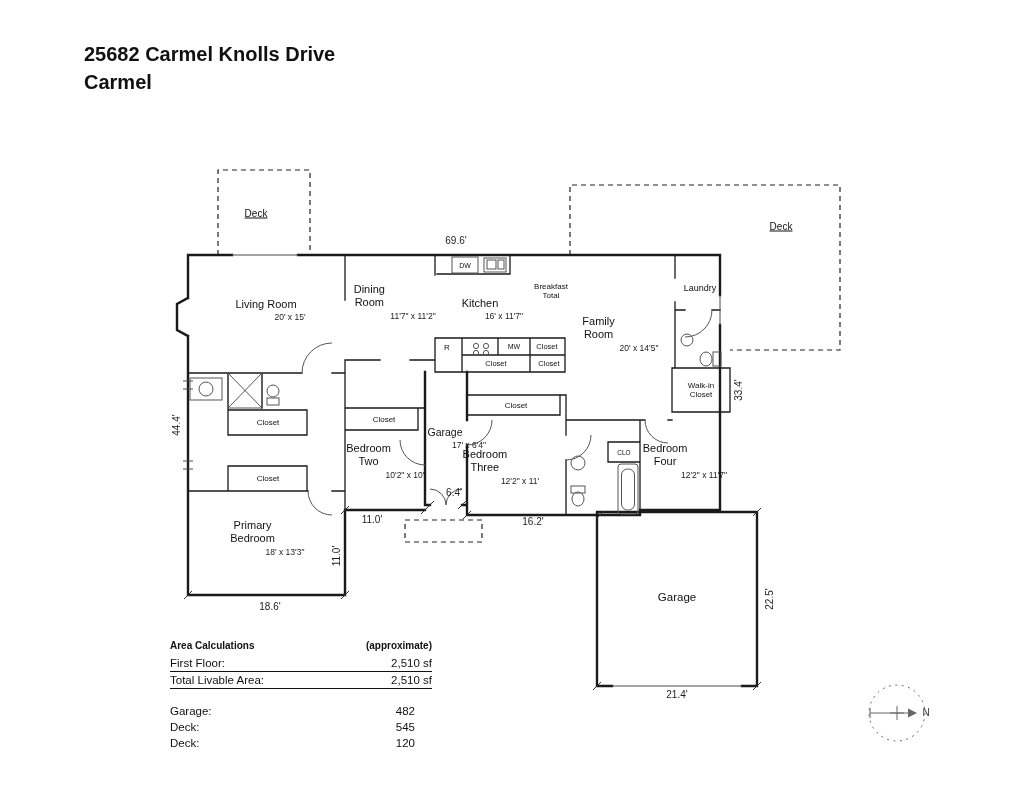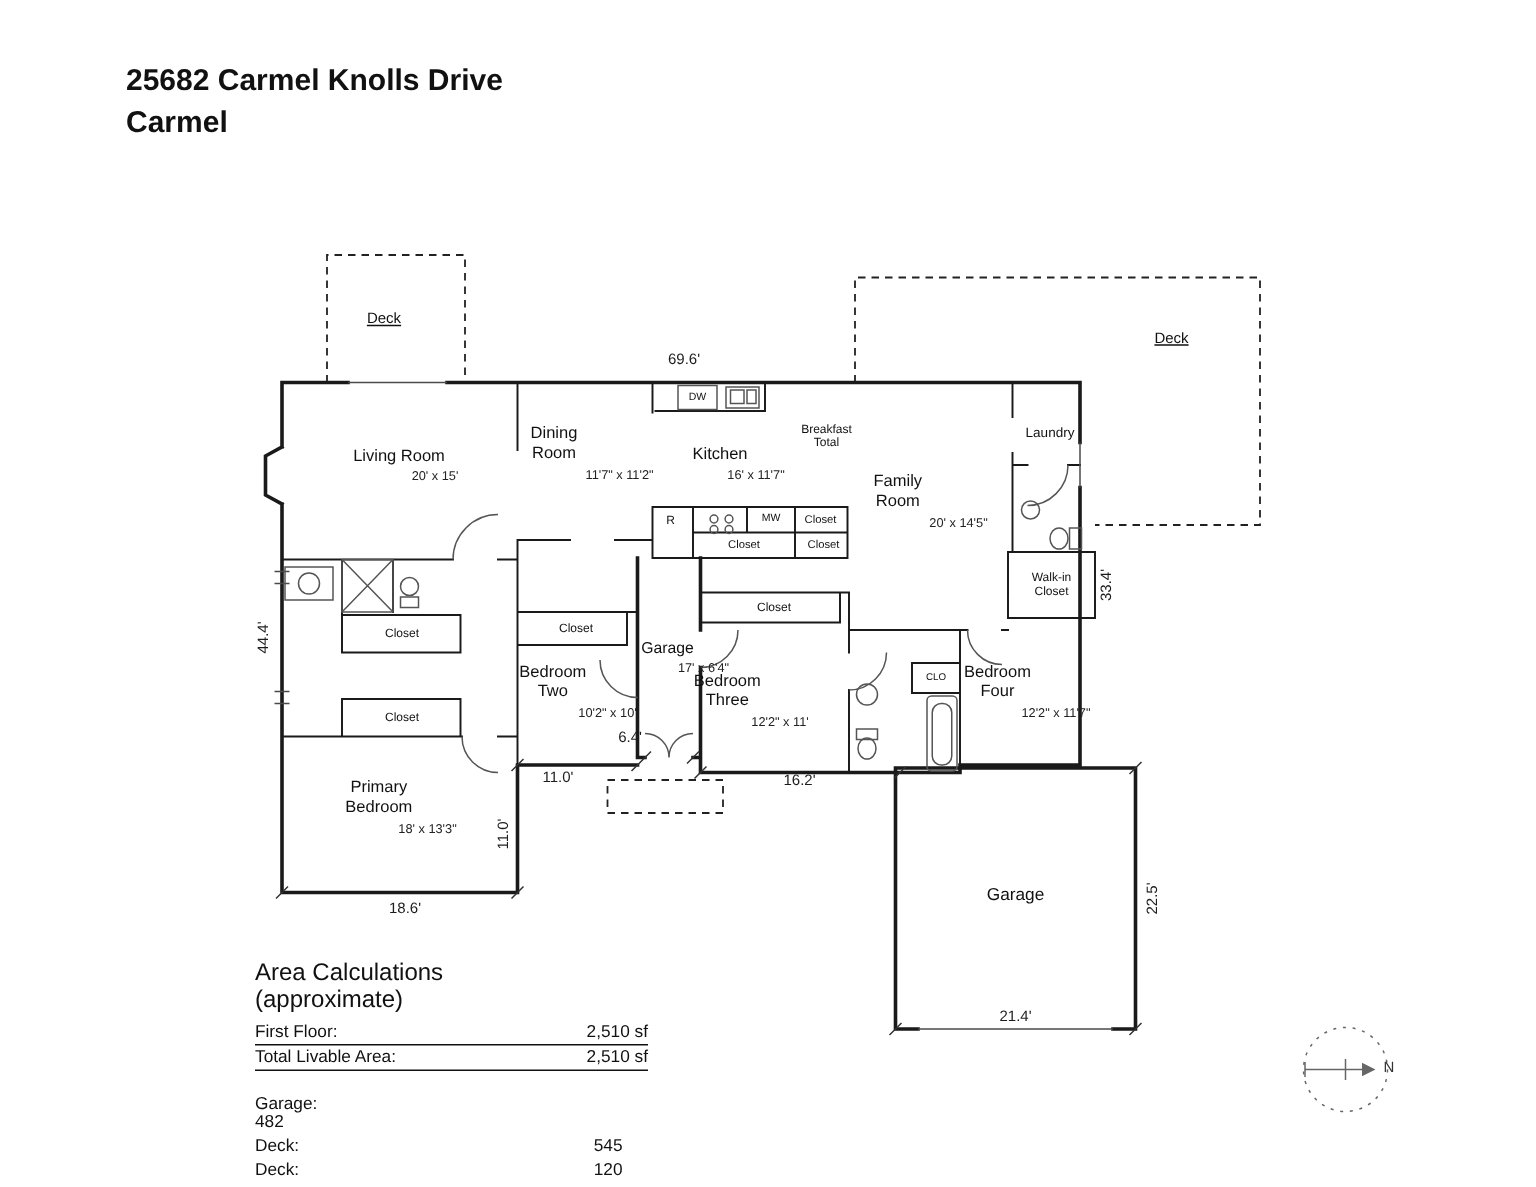--- a/index.html
+++ b/index.html
@@ -24,24 +24,24 @@
   .sm{font-size:8px;}
   .xs{font-size:7px;}
   .dim{font-size:10px;color:#1d1d1d;}
   .deck-lbl{font-size:10px;text-decoration:underline;}
   
   .header{position:absolute;left:84px;top:40px;}
   .addr{font-size:20px;font-weight:700;line-height:1.4;}
   .summary{font-size:12.5px;margin-top:7px;}
   
   .areas{position:absolute;left:170px;top:640px;width:262px;font-size:11.5px;}
-  .ar-head{display:flex;justify-content:space-between;font-weight:400;font-size:16px;margin-bottom:4px;flex-direction:column;}
+  .ar-head{display:flex;justify-content:space-between;font-weight:700;font-size:10px;margin-bottom:4px;}
   .ar-row{display:flex;justify-content:space-between;padding:2px 0 2px;border-bottom:1.3px solid #111;}
   .ar-other{display:flex;justify-content:space-between;width:245px;padding:2px 0;}
-  .ar-other.first{margin-top:14px;flex-direction:column;}
+  .ar-other.first{margin-top:14px;}
   .nlabel{font-size:10px;color:#333;}
 </style>
 </head>
 <body>
 
 <div class="page">
 
   <div class="header">
     <div class="addr">25682 Carmel Knolls Drive</div>
     <div class="addr">Carmel</div>
@@ -168,26 +168,26 @@
   <div class="lbl" style="left:549px;top:363px;font-size:7.5px">Closet</div>
   <div class="lbl xs" style="left:465px;top:265px">DW</div>
   <div class="lbl xs" style="left:514px;top:346px">MW</div>
   <div class="lbl" style="left:447px;top:347px;font-size:8px">R</div>
   <div class="lbl" style="left:624px;top:452px;font-size:6.5px">CLO</div>
 
   <div class="lbl dim" style="left:456px;top:240px">69.6'</div>
   <div class="lbl dim vert" style="left:176px;top:425px">44.4'</div>
   <div class="lbl dim vert" style="left:738px;top:390px">33.4'</div>
   <div class="lbl dim" style="left:372px;top:519px">11.0'</div>
-  <div class="lbl dim" style="left:420px;top:492px">6.4'</div>
+  <div class="lbl dim" style="left:454px;top:492px">6.4'</div>
   <div class="lbl dim" style="left:533px;top:521px">16.2'</div>
   <div class="lbl dim vert" style="left:336px;top:556px">11.0'</div>
   <div class="lbl dim" style="left:270px;top:606px">18.6'</div>
   <div class="lbl dim vert" style="left:769px;top:599px">22.5'</div>
-  <div class="lbl dim" style="left:677px;top:678px">21.4'</div>
+  <div class="lbl dim" style="left:677px;top:694px">21.4'</div>
 
   <div class="lbl nlabel" style="left:926px;top:712px">N</div>
 
   <div class="areas">
     <div class="ar-head">
       <span>Area Calculations</span>
       <span>(approximate)</span>
     </div>
     <div class="ar-row">
       <span>First Floor:</span>

